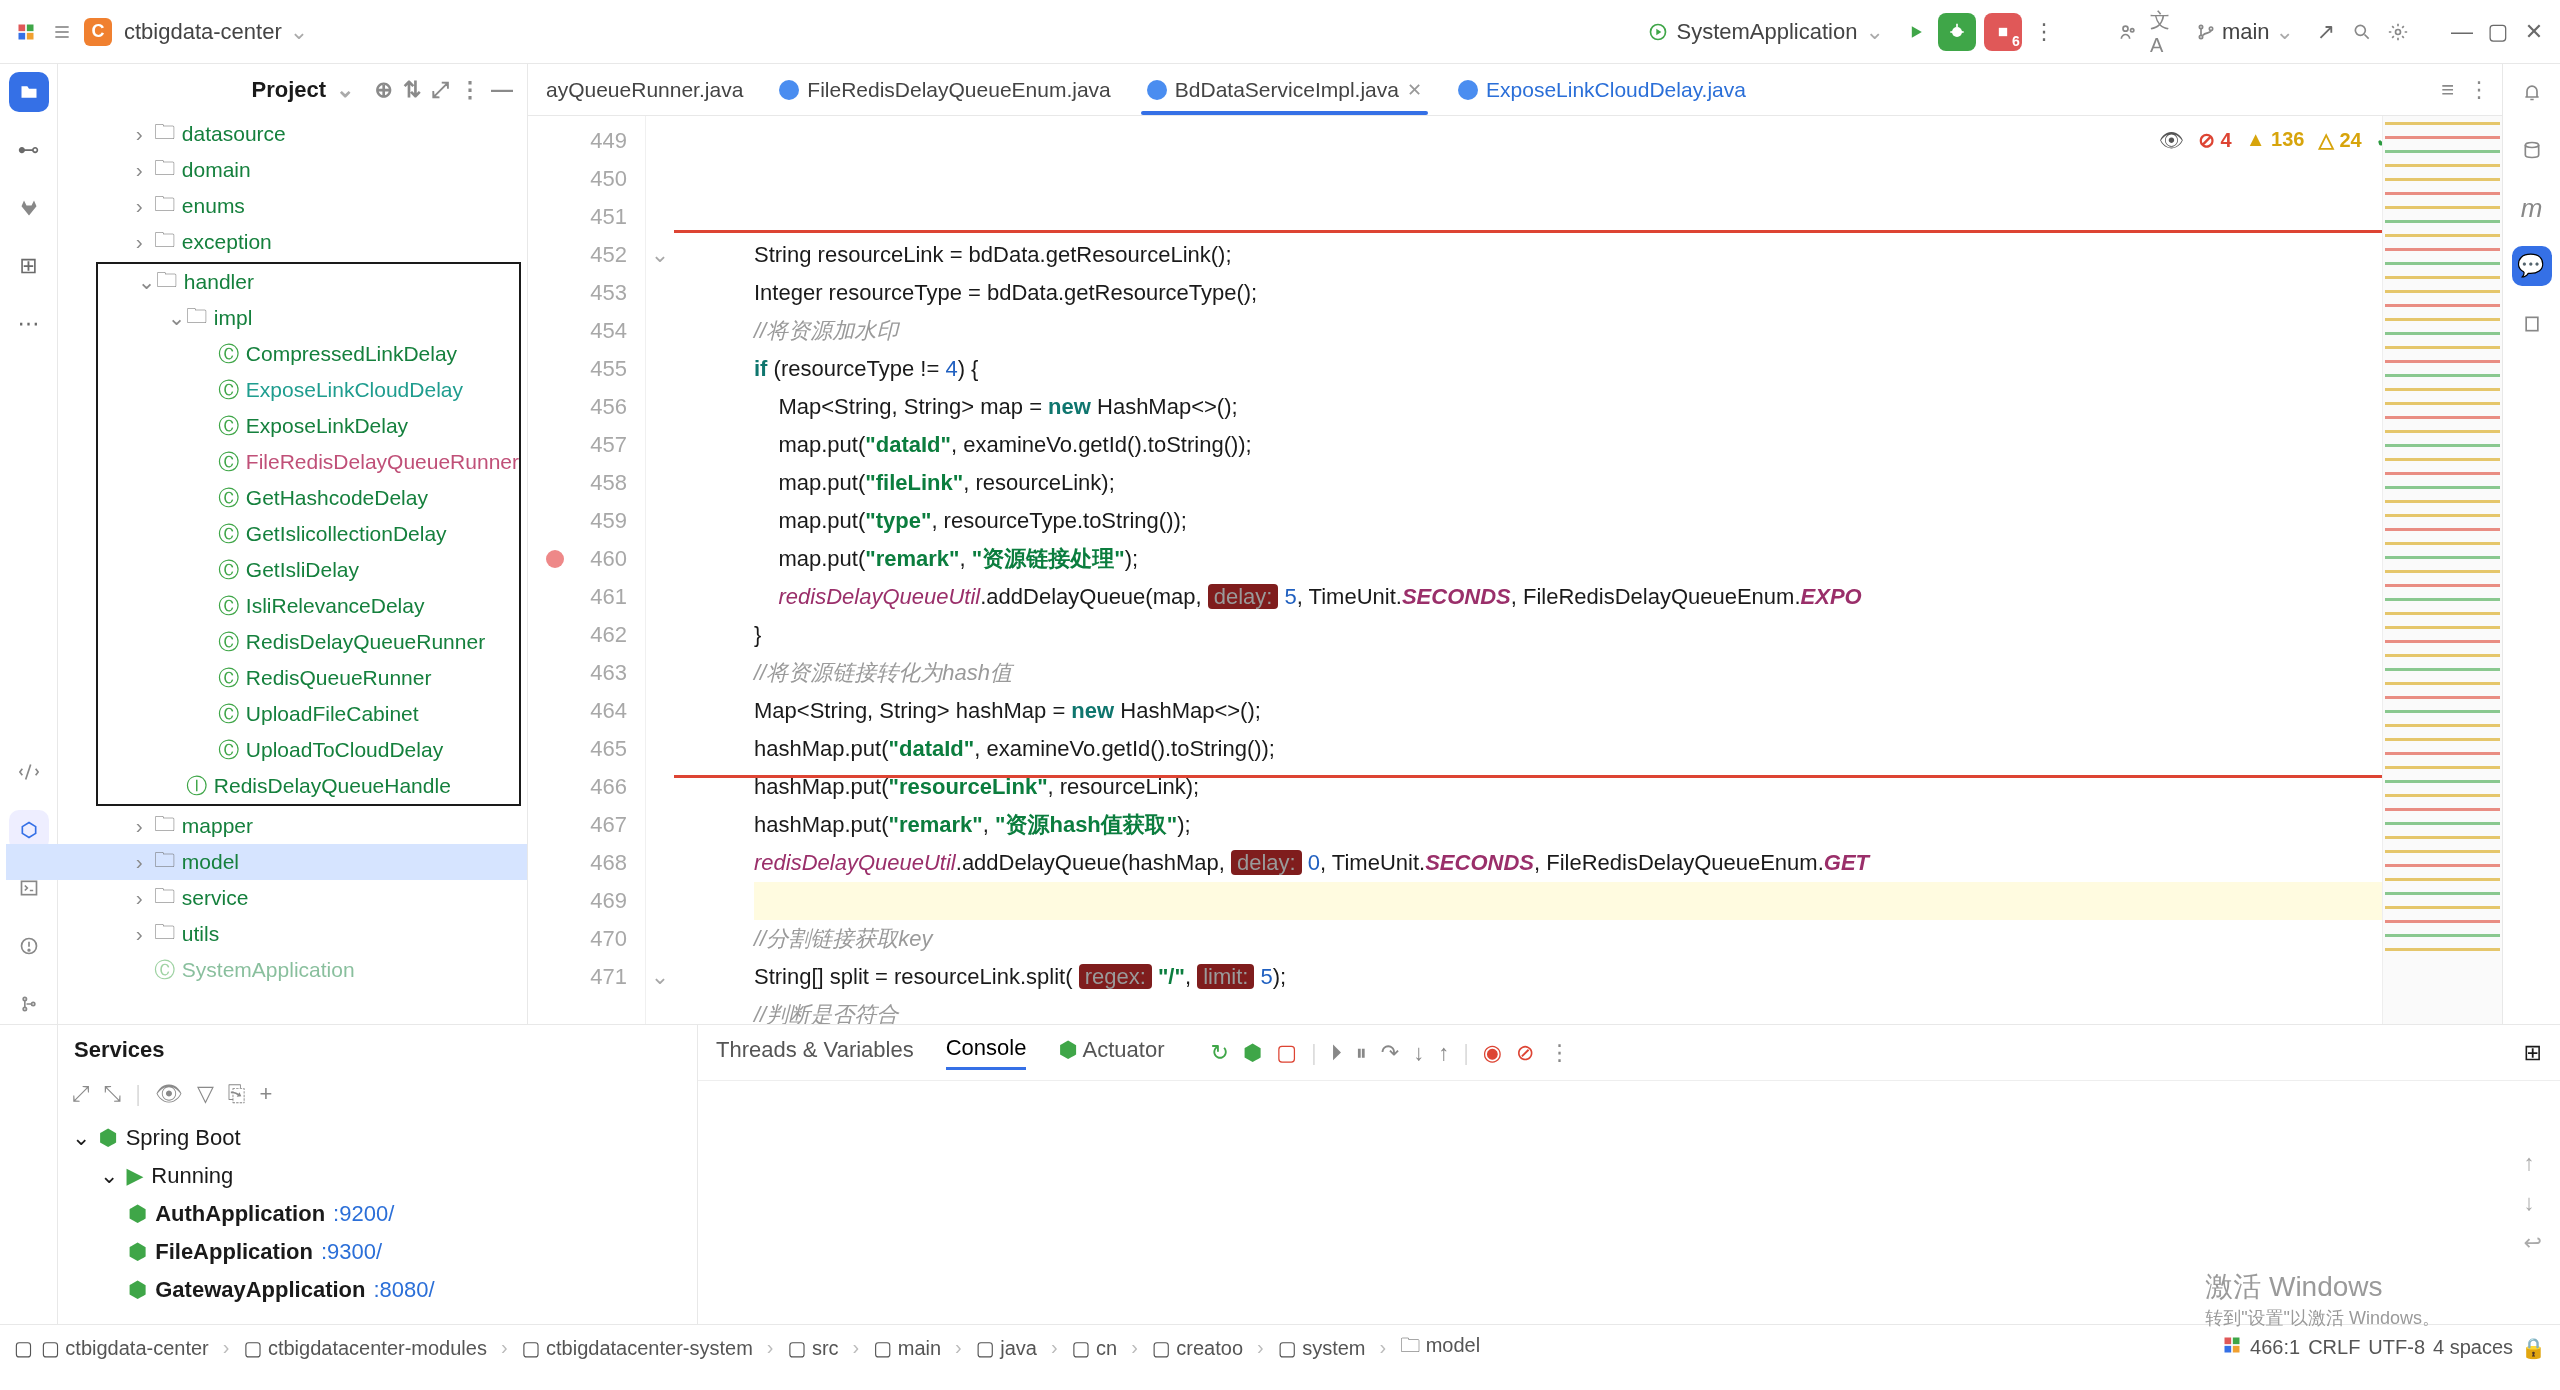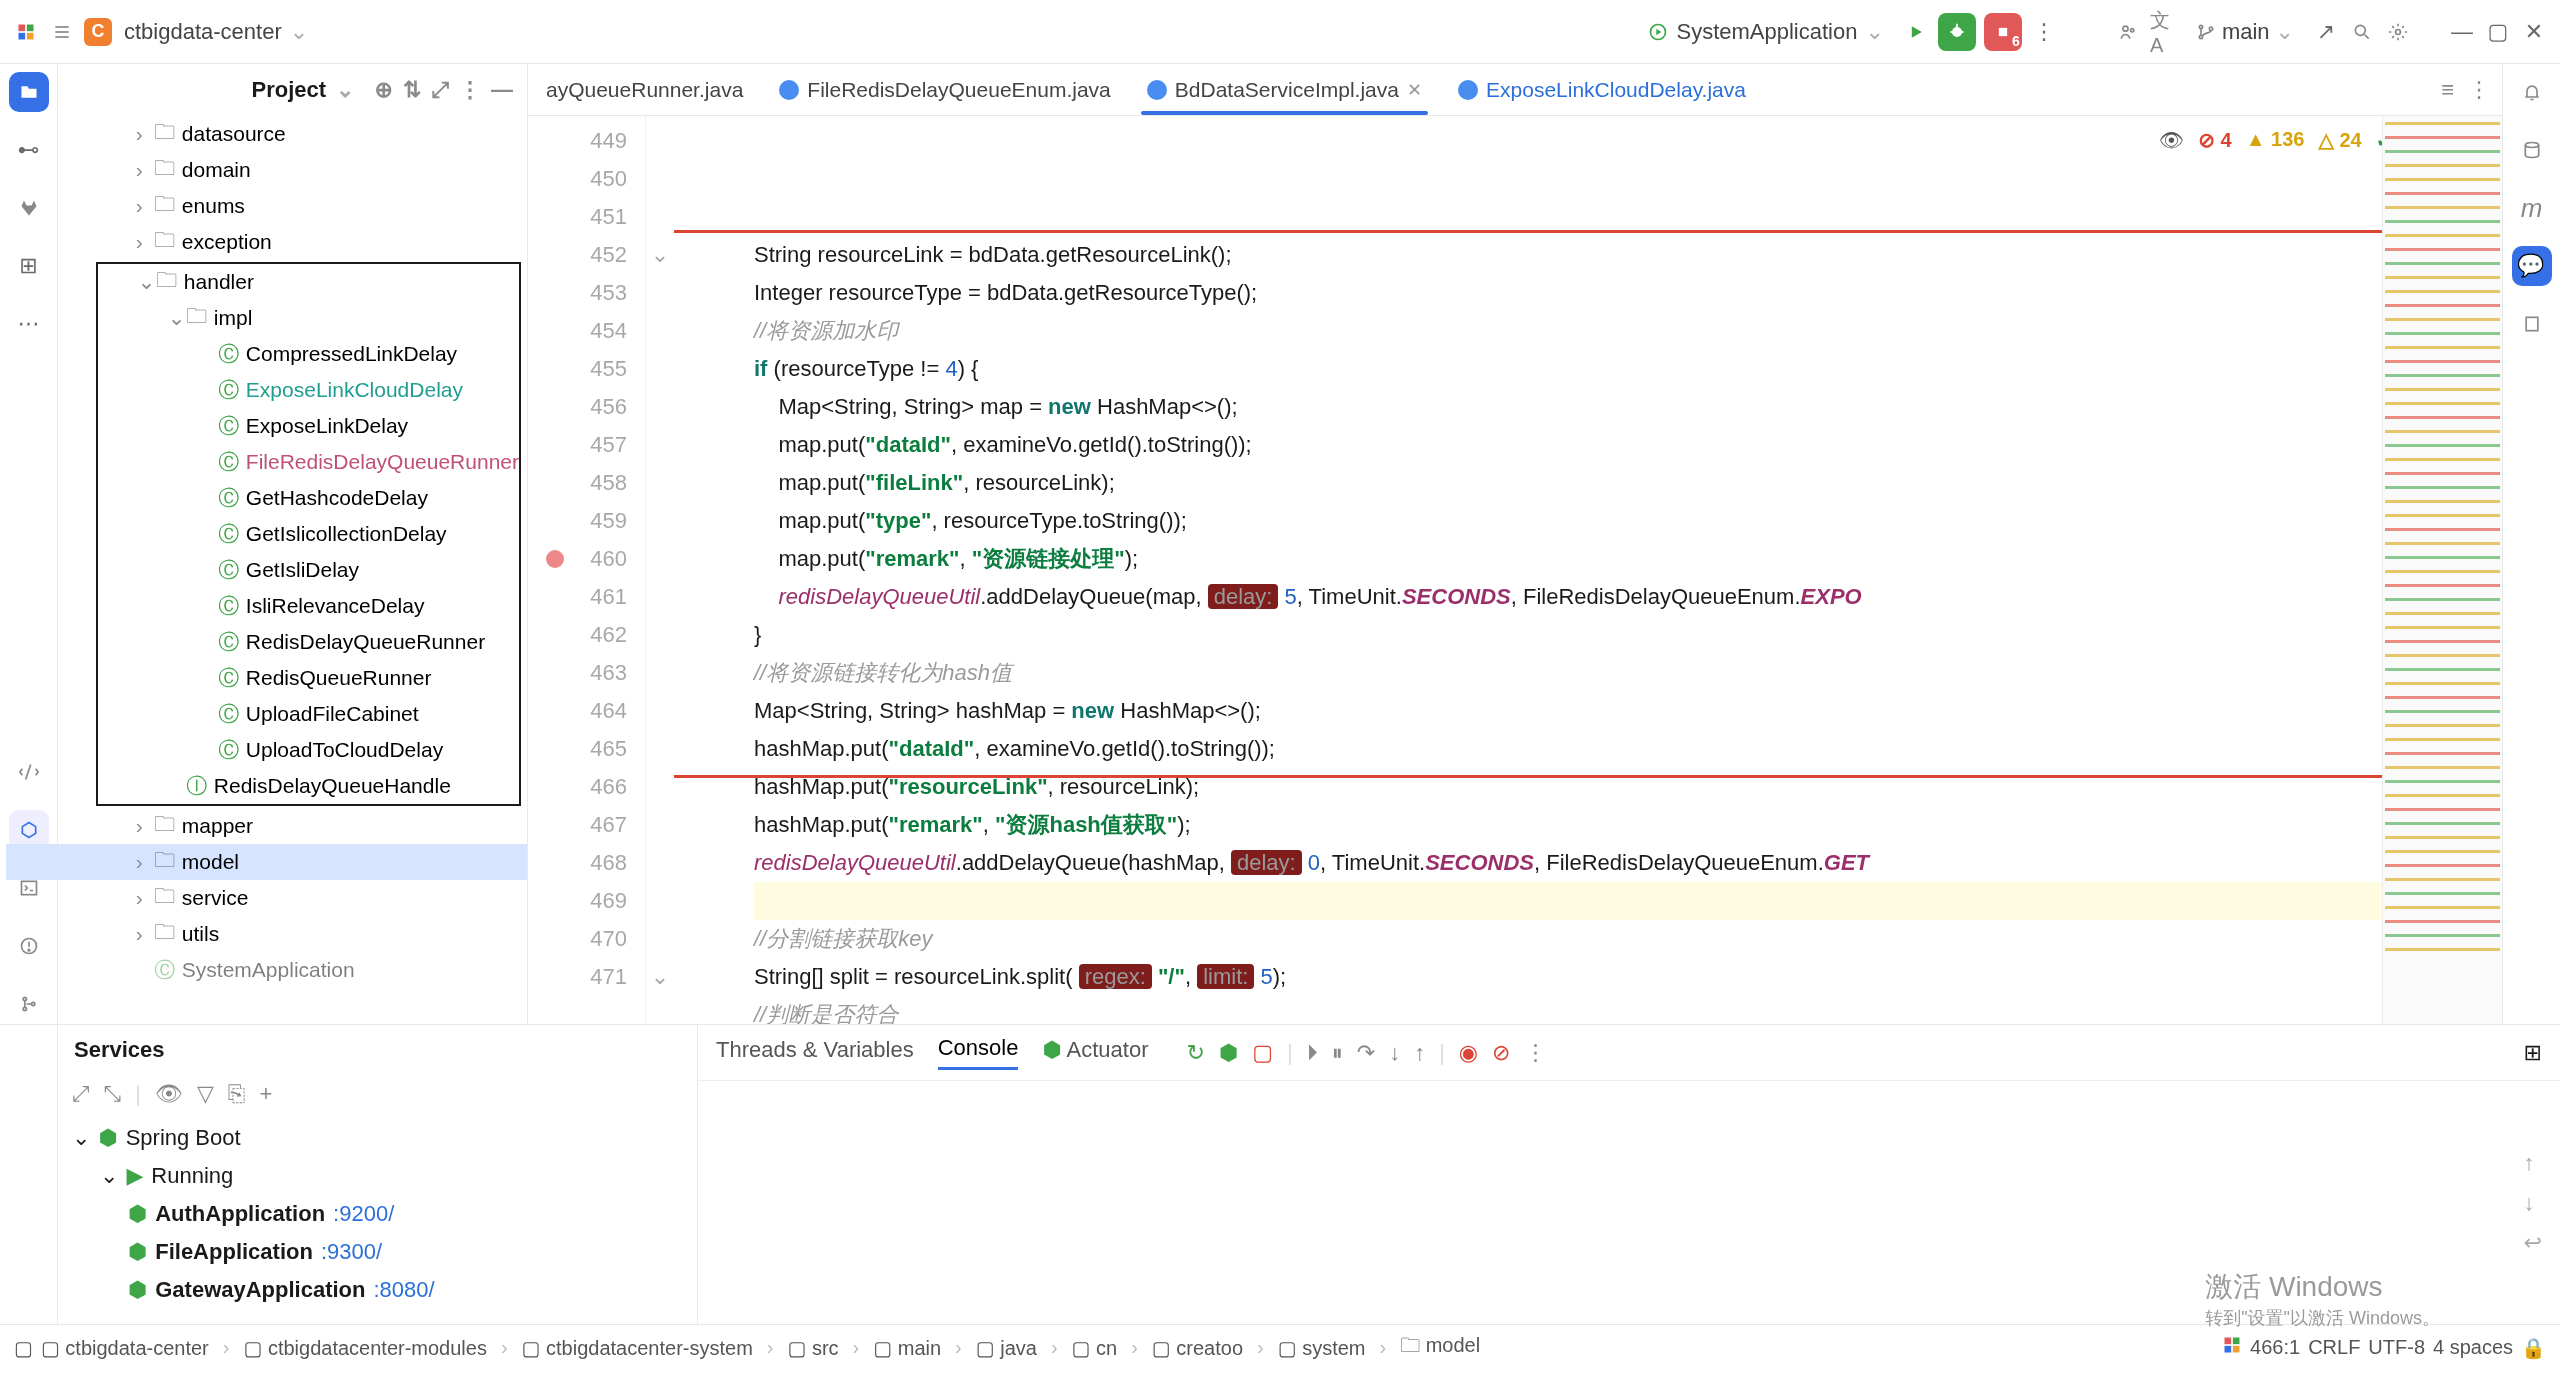--- a/index.html
+++ b/index.html
@@ -22,21 +22,21 @@
 .right-rail { width: 58px; border-left: 1px solid #e8e8e8; display: flex; flex-direction: column; align-items: center; padding-top: 8px; gap: 18px; }
 .project-panel { width: 470px; border-right: 1px solid #e8e8e8; display: flex; flex-direction: column; align-items: flex-end; }
 .panel-header { height: 52px; display: flex; align-items: center; padding: 0 14px; gap: 10px; font-weight: 600; font-size: 22px; color: #1a1a1a; }
 .panel-header .spacer { flex: 1; }
 .panel-header .ico { color: #8a8a8a; cursor: pointer; }
 .tree { flex: 1; overflow: auto; font-size: 21px; }
 .tree-row { display: flex; align-items: center; height: 36px; padding-left: 8px; cursor: pointer; white-space: nowrap; }
 .tree-row.selected { background: #d6e4ff; }
 .tree-row .arrow { width: 18px; color: #8a8a8a; }
 .tree-row .fico { width: 22px; margin-right: 6px; display: inline-flex; align-items: center; justify-content: center; }
-.tree-row .lbl { color: #000000; }
+.tree-row .lbl { color: #15803d; }
 .tree-row .lbl.teal { color: #1f9d8f; }
 .tree-row .lbl.pink { color: #c05078; }
 .folder-ico { color: #6a6a6a; }
 .class-ico { color: #3fa648; }
 .hand-box { border: 2px solid #1a1a1a; margin: 2px 6px 2px 90px; }
 .editor-area { flex: 1; display: flex; flex-direction: column; min-width: 0; }
 .tabs { height: 52px; display: flex; align-items: stretch; border-bottom: 1px solid #e8e8e8; overflow: hidden; }
 .tab { display: flex; align-items: center; padding: 0 18px; gap: 8px; font-size: 21px; color: #444; cursor: pointer; position: relative; }
 .tab.active { font-weight: 500; }
 .tab.active::after { content: ""; position: absolute; left: 12px; right: 12px; bottom: 0; height: 4px; background: #3570e6; border-radius: 2px; }
@@ -68,21 +68,21 @@
 .minimap .mark { position: absolute; left: 2px; right: 2px; height: 3px; }
 .tool-window { height: 300px; border-top: 1px solid #e8e8e8; display: flex; }
 .tw-left { width: 640px; border-right: 1px solid #e8e8e8; display: flex; flex-direction: column; }
 .tw-title { font-size: 22px; font-weight: 600; padding: 12px 16px; }
 .tw-toolbar { display: flex; gap: 14px; padding: 6px 14px; color: #8a8a8a; align-items: center; }
 .tw-tree { padding: 6px 14px; font-size: 22px; }
 .tw-tree .row { display: flex; align-items: center; gap: 8px; height: 38px; }
 .tw-tree .leaf { color: #3fa648; }
 .tw-tree .port { color: #2b6fd8; }
 .tw-right { flex: 1; display: flex; flex-direction: column; }
-.tw-tabs { display: flex; align-items: center; gap: 24px; padding: 10px 18px; border-bottom: 1px solid #eee; font-size: 22px; }
+.tw-tabs { display: flex; align-items: center; gap: 32px; padding: 10px 18px; border-bottom: 1px solid #eee; font-size: 22px; }
 .tw-tabs .t { color: #555; padding-bottom: 6px; cursor: pointer; }
 .tw-tabs .t.active { color: #000; border-bottom: 3px solid #3570e6; }
 .tw-tabs .tools { margin-left: 14px; display: flex; gap: 14px; color: #888; align-items: center; }
 .statusbar { height: 46px; border-top: 1px solid #e8e8e8; display: flex; align-items: center; padding: 0 14px; gap: 8px; font-size: 20px; color: #555; }
 .crumb { display: flex; align-items: center; gap: 6px; }
 .sb-spacer { flex: 1; }
 .watermark { position: absolute; right: 120px; bottom: 60px; text-align: left; color: #9a9a9a; font-size: 22px; pointer-events: none; }
 svg { width: 20px; height: 20px; }
 .chev::before { content: "›"; color: #bbb; margin: 0 8px; }
 </style>

